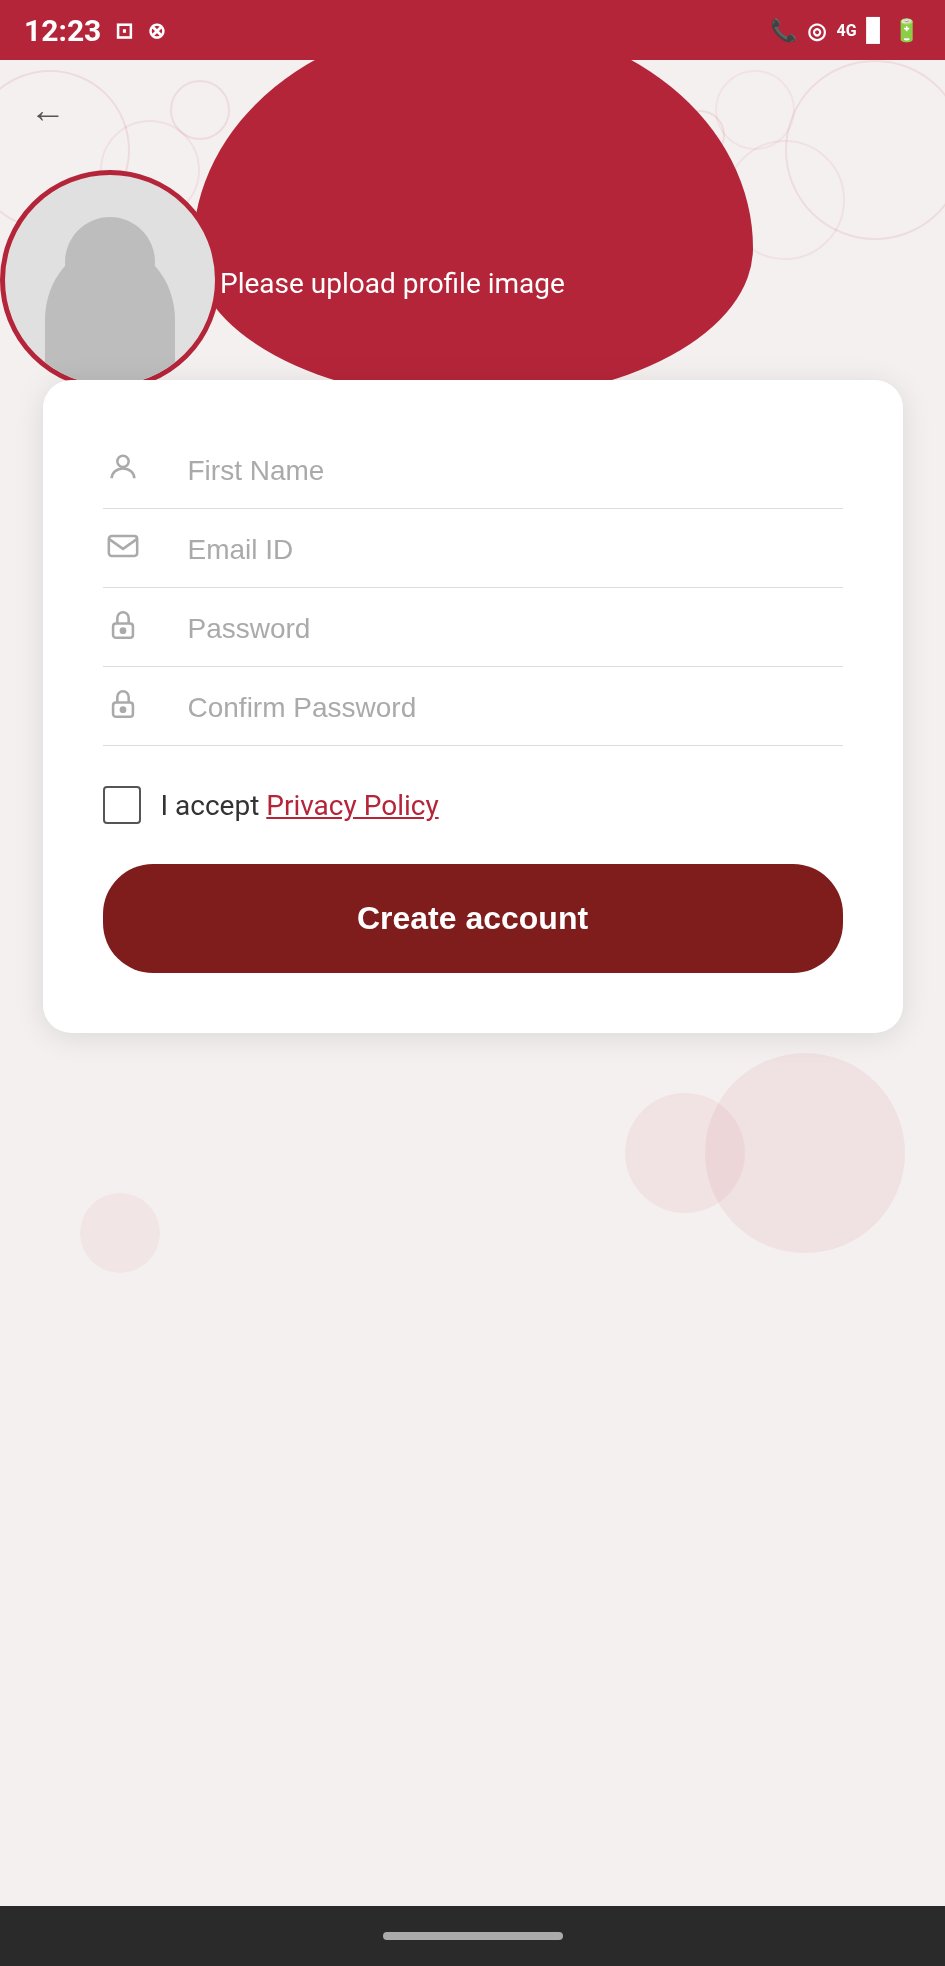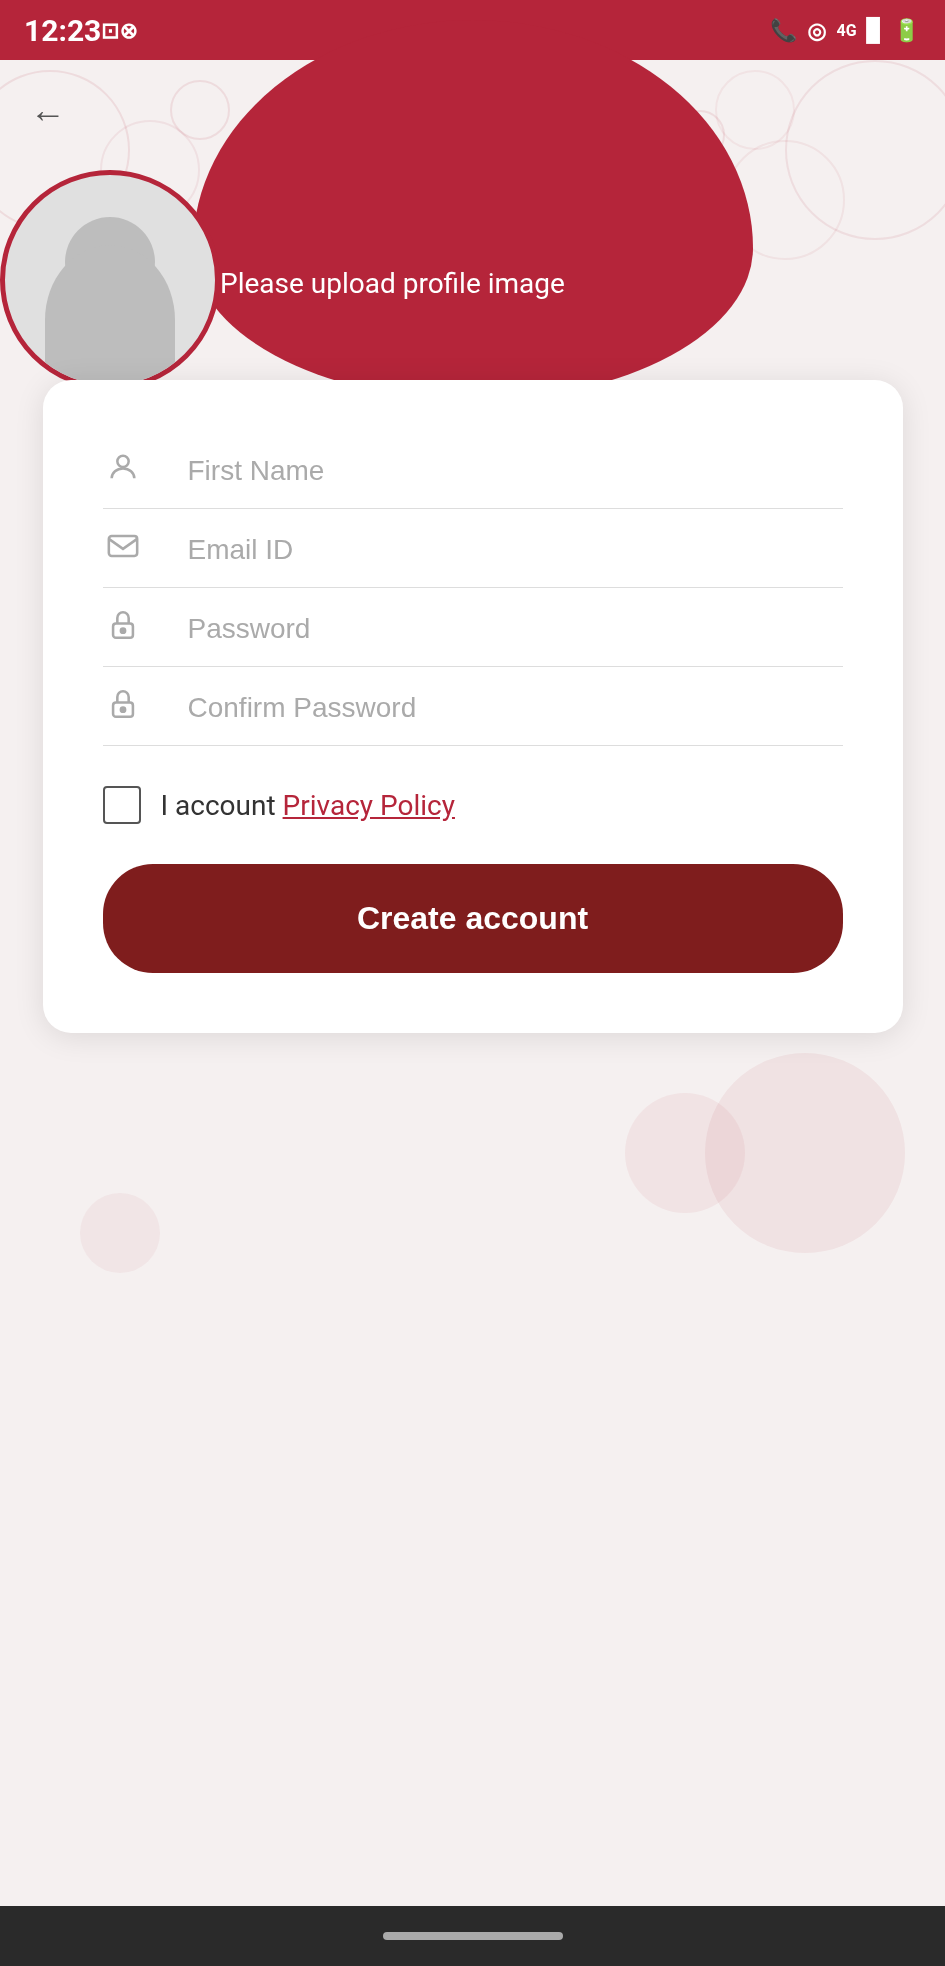--- a/index.html
+++ b/index.html
@@ -22,20 +22,21 @@
       align-items: center;
       justify-content: space-between;
       padding: 0 24px;
       color: white;
       font-size: 28px;
       font-weight: bold;
     }
     .status-bar-left {
       display: flex;
       align-items: center;
+      gap: 14px;
     }
     .status-bar-right {
       display: flex;
       align-items: center;
       gap: 10px;
       font-size: 22px;
     }
     .status-time {
       font-size: 30px;
       font-weight: bold;
@@ -384,21 +385,21 @@
           <circle cx="12" cy="16" r="1.5" fill="#aaa"></circle>
         </svg>
       </span>
       <input class="field-input" type="password" placeholder="Confirm Password" style="">
     </div>
 
     
     <div class="checkbox-row">
       <div class="checkbox-box"></div>
       <span class="checkbox-label">
-        <span>I account </span><span class="privacy-link">Privacy Policy</span>
+        <span>I accept </span><span class="privacy-link">Privacy Policy</span>
       </span>
     </div>
 
     
     <button class="create-btn">Create account</button>
 
   </div>
 </div>
 
 <div class="bottom-area">

